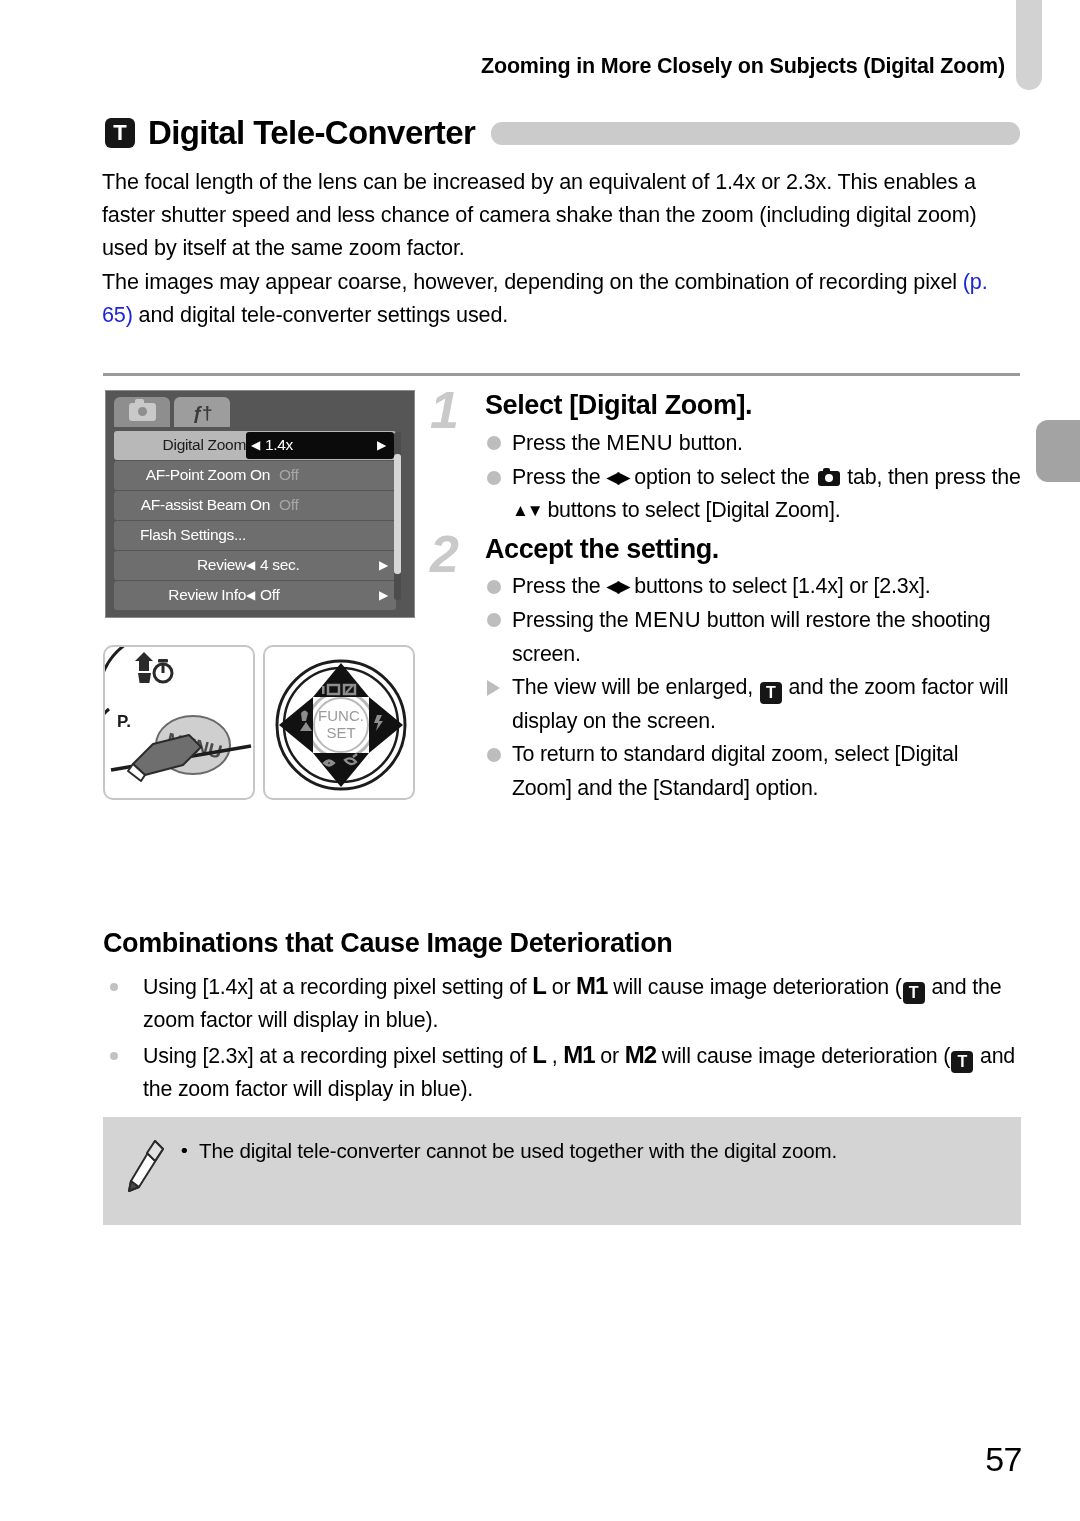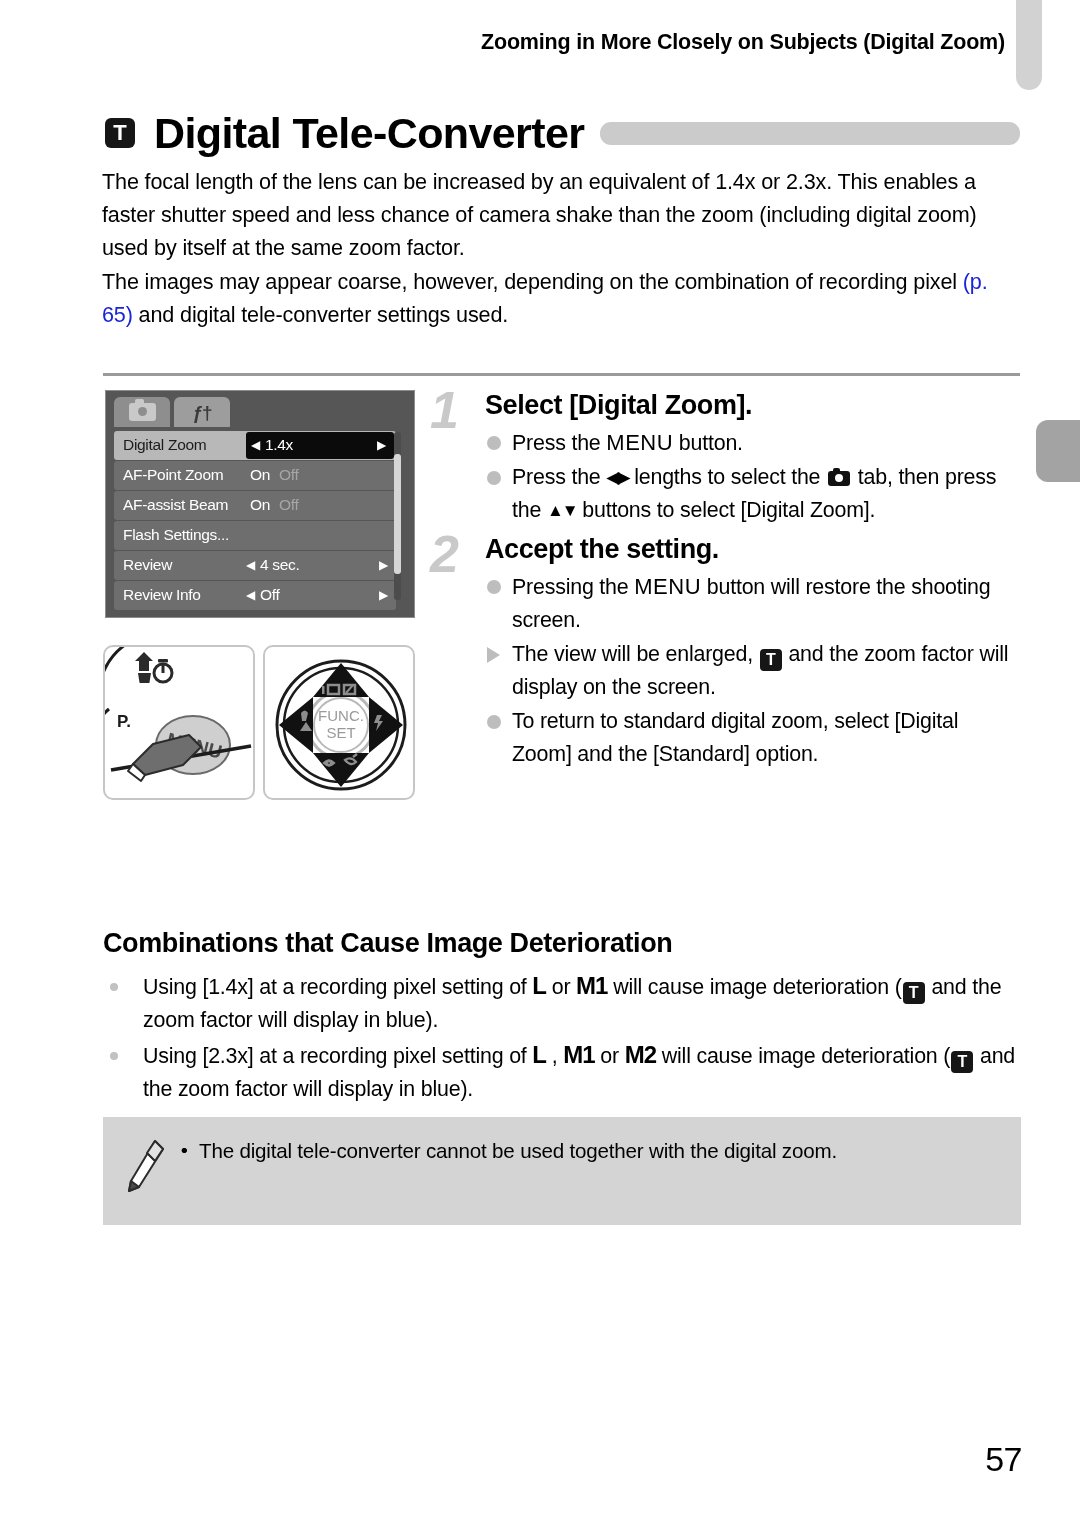--- a/index.html
+++ b/index.html
@@ -38,21 +38,21 @@
     width: 44px;
     height: 62px;
     background: #a3a3a3;
     border-radius: 12px 0 0 12px;
   }
 
   
   .runhead {
     position: absolute;
     left: 105px;
-    top: 30px;
+    top: 54px;
     width: 900px;
     text-align: right;
     font-size: 21.5px;
     font-weight: bold;
     letter-spacing: -0.2px;
   }
 
   
   .title-row {
     position: absolute;
@@ -71,23 +71,23 @@
     color: #ffffff;
     font-size: 22px;
     font-weight: bold;
     display: flex;
     align-items: center;
     justify-content: center;
     line-height: 1;
     flex: none;
   }
   .title-text {
-    font-size: 43px;
-    font-weight: bold;
-    margin-left: 19px;
+    font-size: 33px;
+    font-weight: bold;
+    margin-left: 13px;
     letter-spacing: -0.6px;
     white-space: nowrap;
   }
   .title-bar {
     flex: 1;
     height: 23px;
     background: #cbcbcb;
     border-radius: 11px;
     margin-left: 16px;
   }
@@ -173,20 +173,21 @@
   .ico-tools {
     font-size: 19px;
     color: #3a3a3a;
     font-weight: bold;
     line-height: 1;
     letter-spacing: -1px;
   }
   .menu-list {
     position: relative;
     width: 282px;
+    text-align: right;
   }
   .m-row {
     position: relative;
     height: 28.5px;
     background: #6e6e6e;
     margin-bottom: 1.5px;
     border-radius: 3px;
     display: flex;
     align-items: center;
     color: #ffffff;
@@ -612,27 +613,28 @@
       </svg>
     </div>
   </div>
 
   <div class="steps" id="steps">
       <div class="step">
         <div class="step-num">1</div>
         <div class="step-head">Select [Digital Zoom].</div>
         <div class="blist">
           <div class="bitem"><span class="bdot"></span><span>Press the </span><span class="g-menu">MENU</span><span> button.</span></div>
-          <div class="bitem"><span class="bdot"></span><span>Press the </span><span class="g-lr">◀▶</span><span> lengths to select the </span><span class="g-cam"></span><span> tab, then press the </span><span class="g-ud">▲▼</span><span> buttons to select [Digital Zoom].</span></div>
+          <div class="bitem"><span class="bdot"></span><span>Press the </span><span class="g-lr">◀▶</span><span> option to select the </span><span class="g-cam"></span><span> tab, then press the </span><span class="g-ud">▲▼</span><span> buttons to select [Digital Zoom].</span></div>
         </div>
       </div>
       <div class="step">
         <div class="step-num">2</div>
         <div class="step-head">Accept the setting.</div>
         <div class="blist">
+          <div class="bitem"><span class="bdot"></span><span>Press the </span><span class="g-lr">◀▶</span><span> buttons to select [1.4x] or [2.3x].</span></div>
           <div class="bitem"><span class="bdot"></span><span>Pressing the </span><span class="g-menu">MENU</span><span> button will restore the shooting screen.</span></div>
           <div class="bitem"><span class="btri"></span><span>The view will be enlarged, </span><span class="g-t">T</span><span> and the zoom factor will display on the screen.</span></div>
           <div class="bitem"><span class="bdot"></span><span>To return to standard digital zoom, select [Digital Zoom] and the [Standard] option.</span></div>
         </div>
       </div>
     </div>
 
   <div class="combo-head">Combinations that Cause Image Deterioration</div>
   <div class="combo-list" id="combo-list">
       <div class="citem"><span class="cdot"></span><span>Using [1.4x] at a recording pixel setting of </span><span class="g-px">L</span><span> or </span><span class="g-px">M1</span><span> will cause image deterioration (</span><span class="g-t">T</span><span> and the zoom factor will display in blue).</span></div>

